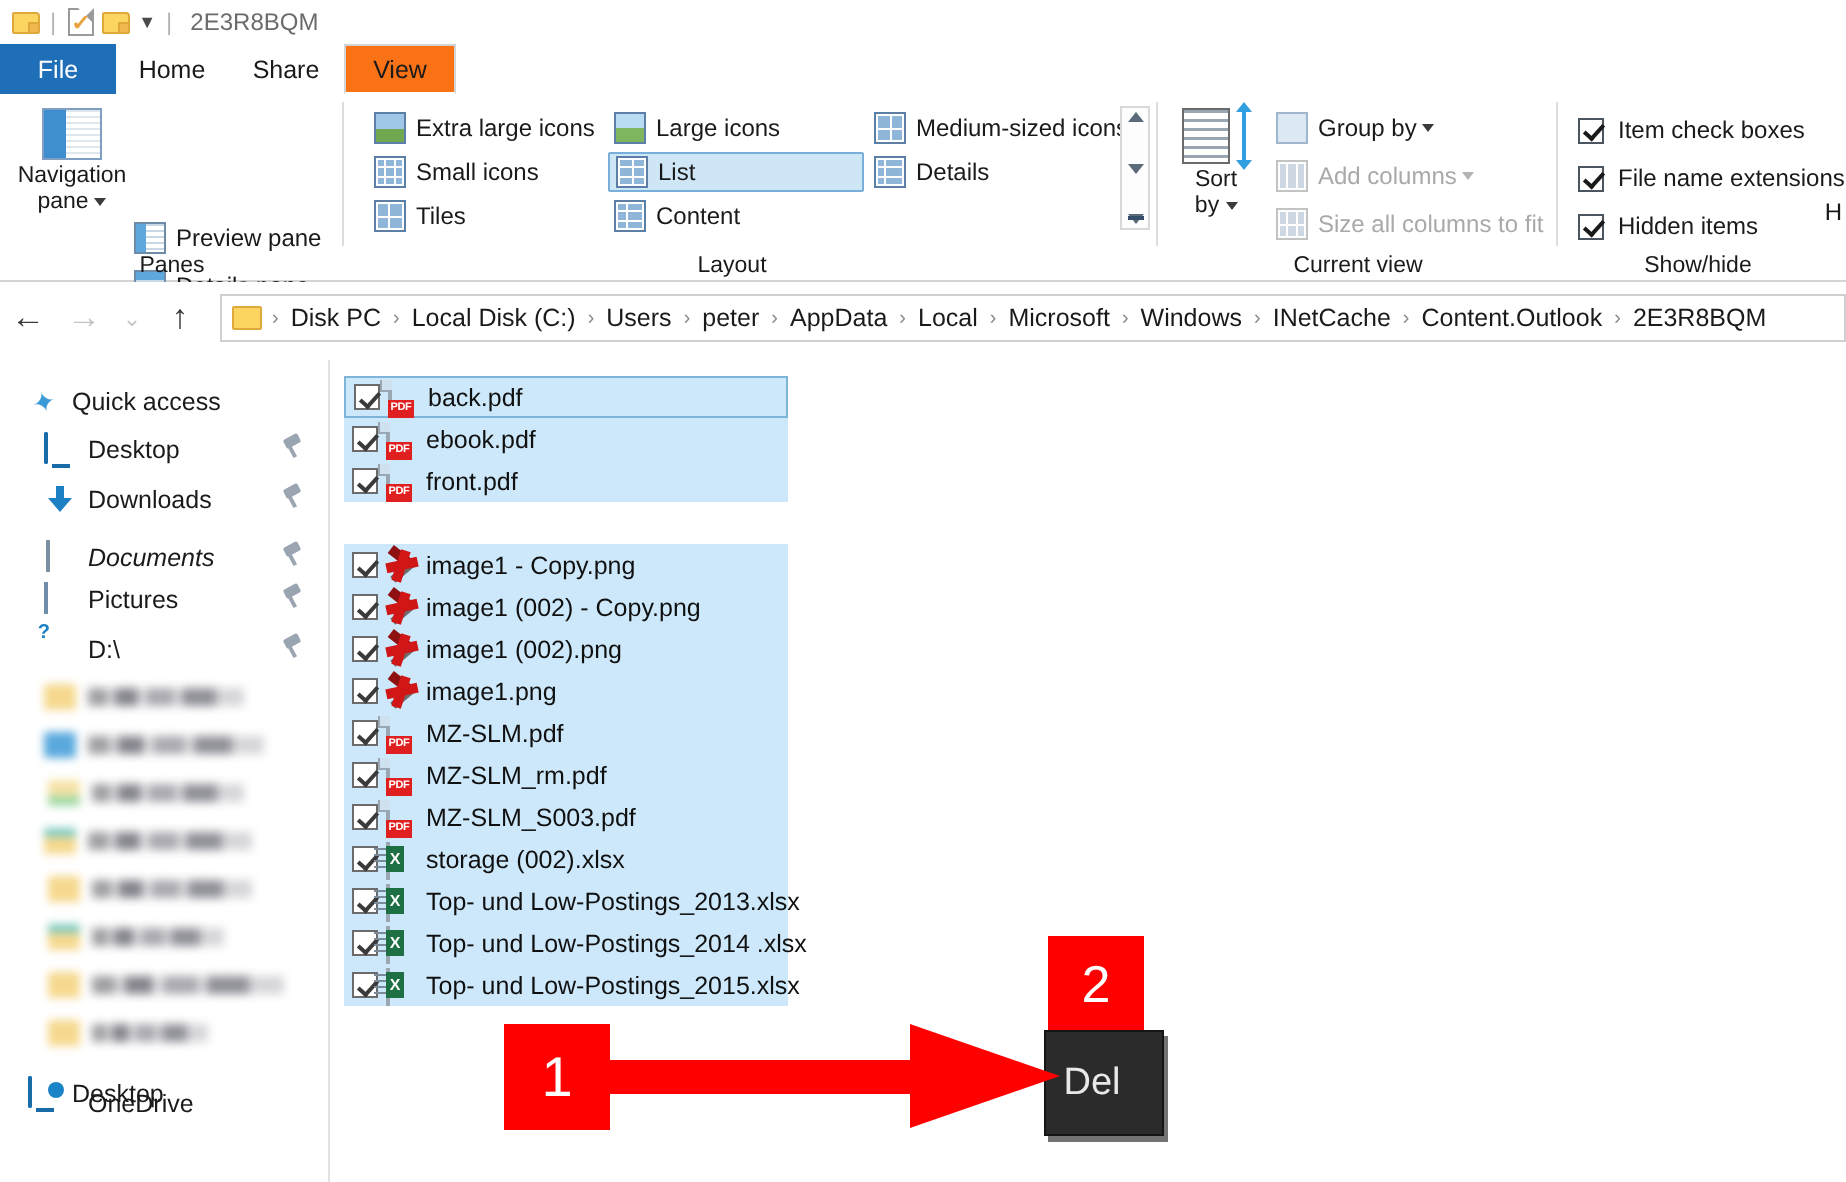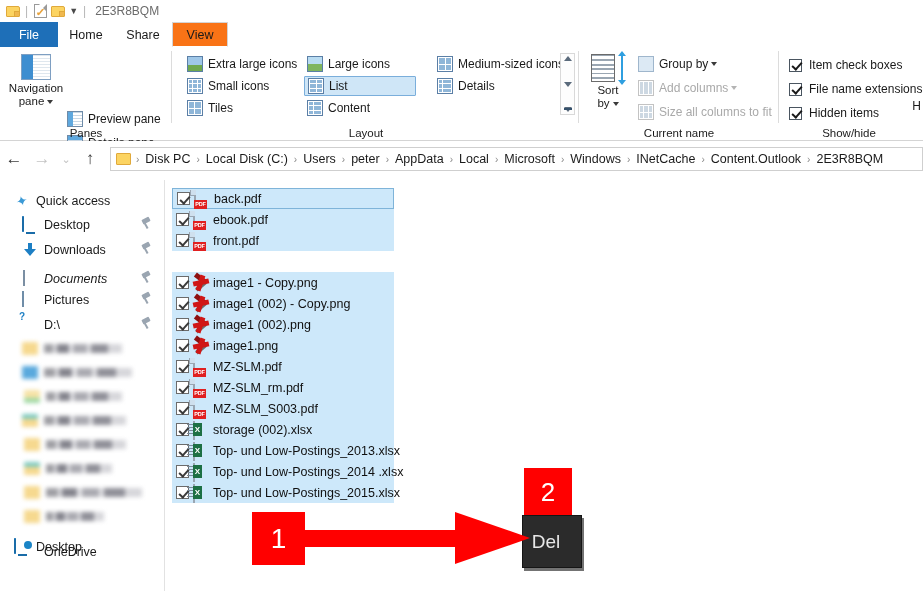--- a/index.html
+++ b/index.html
@@ -732,21 +732,21 @@
             <i></i>
             <i></i>
         </span>
         <span>Tiles</span>
       </div>
 
       <div class="ribbon-item" style="left:132px; top:7px;">
         <span class="ico ico-photo"></span>
         <span>Large icons</span>
       </div>
-      <div class="ribbon-item selected" style="left:132px; top:29px; width:112px;">
+      <div class="ribbon-item selected" style="left:132px; top:29px; width:128px;">
         <span class="ico ico-grid" style="grid-template-columns:1fr 1fr;grid-template-rows:repeat(3,1fr);">
           <i></i>
             <i></i>
             <i></i>
             <i></i>
             <i></i>
             <i></i>
         </span>
         <span>List</span>
       </div>
@@ -822,21 +822,21 @@
         <span class="ico ico-grid" style="border-color:#c3c3c3;grid-template-columns:1fr 1fr 1fr;grid-template-rows:1fr 1fr;">
           <i style="background:#cdd8e2"></i>
             <i style="background:#cdd8e2"></i>
             <i style="background:#cdd8e2"></i>
           <i style="background:#cdd8e2"></i>
             <i style="background:#cdd8e2"></i>
             <i style="background:#cdd8e2"></i>
         </span>
         <span>Size all columns to fit</span>
       </div>
-      <div class="grp-label">Current name</div>
+      <div class="grp-label">Current view</div>
       <div class="rgroup-sep" style="left:199px;"></div>
     </div>
 
     <div class="rgroup" style="left:779px; width:144px;">
       <div class="chk-item" style="left:10px; top:8px;">
         <span class="cbox on"></span>
         <span>Item check boxes</span>
       </div>
       <div class="chk-item" style="left:10px; top:32px;">
         <span class="cbox on"></span>

